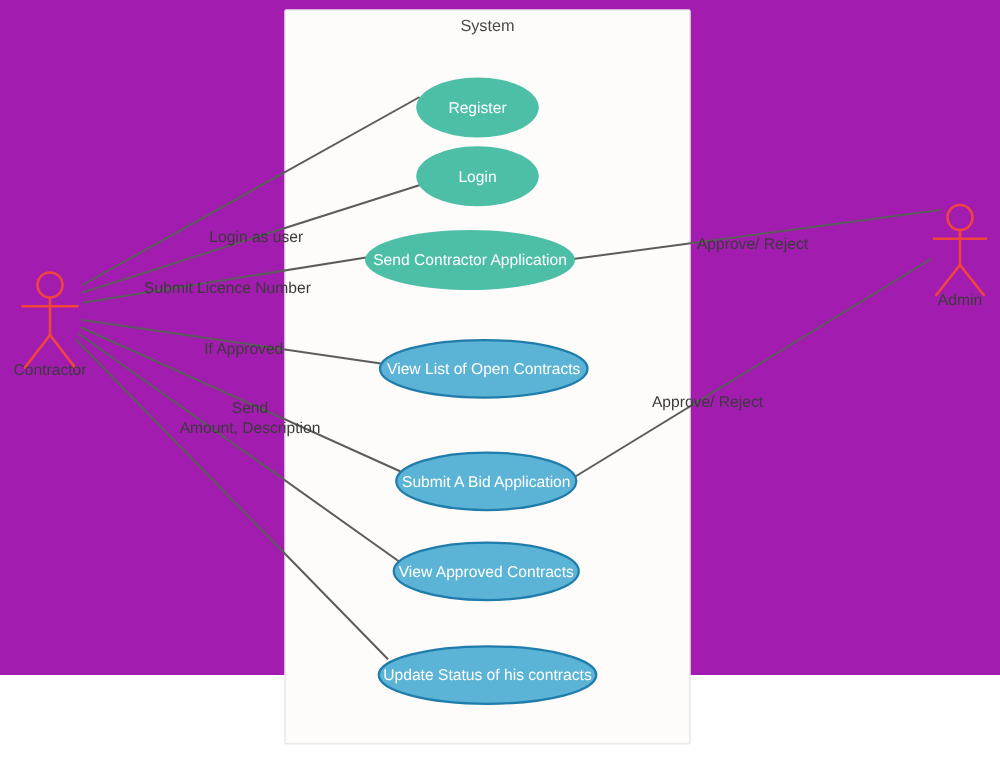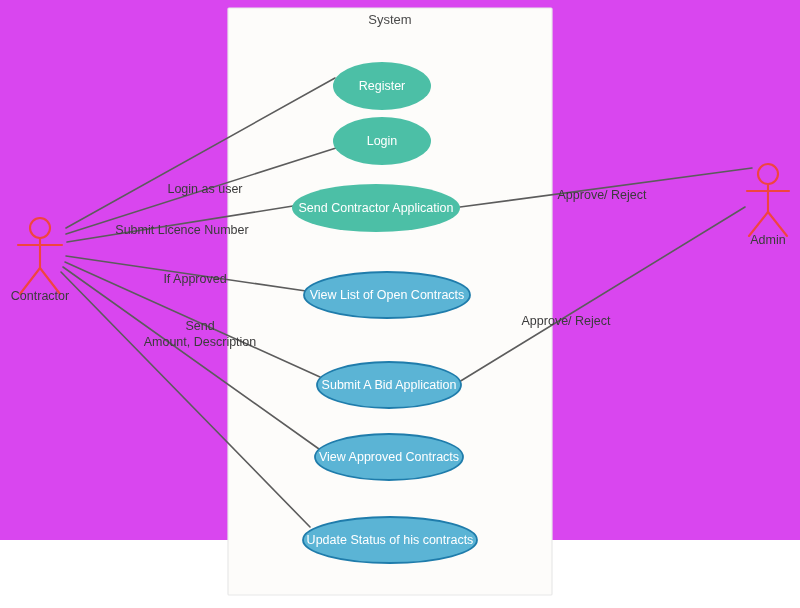--- a/index.html
+++ b/index.html
@@ -11,21 +11,21 @@
   body {
     width: 800px;
     height: 608px;
     font-family: "Liberation Sans", sans-serif;
     overflow: hidden;
   }
   #diagram-root {
     position: relative;
     width: 800px;
     height: 540px;
-    background: #d946ef;
+    background: #a21caf;
   }
   svg#diagram-canvas {
     position: absolute;
     left: 0;
     top: 0;
     width: 800px;
     height: 608px;
     display: block;
   }
   .system-boundary-rect {

